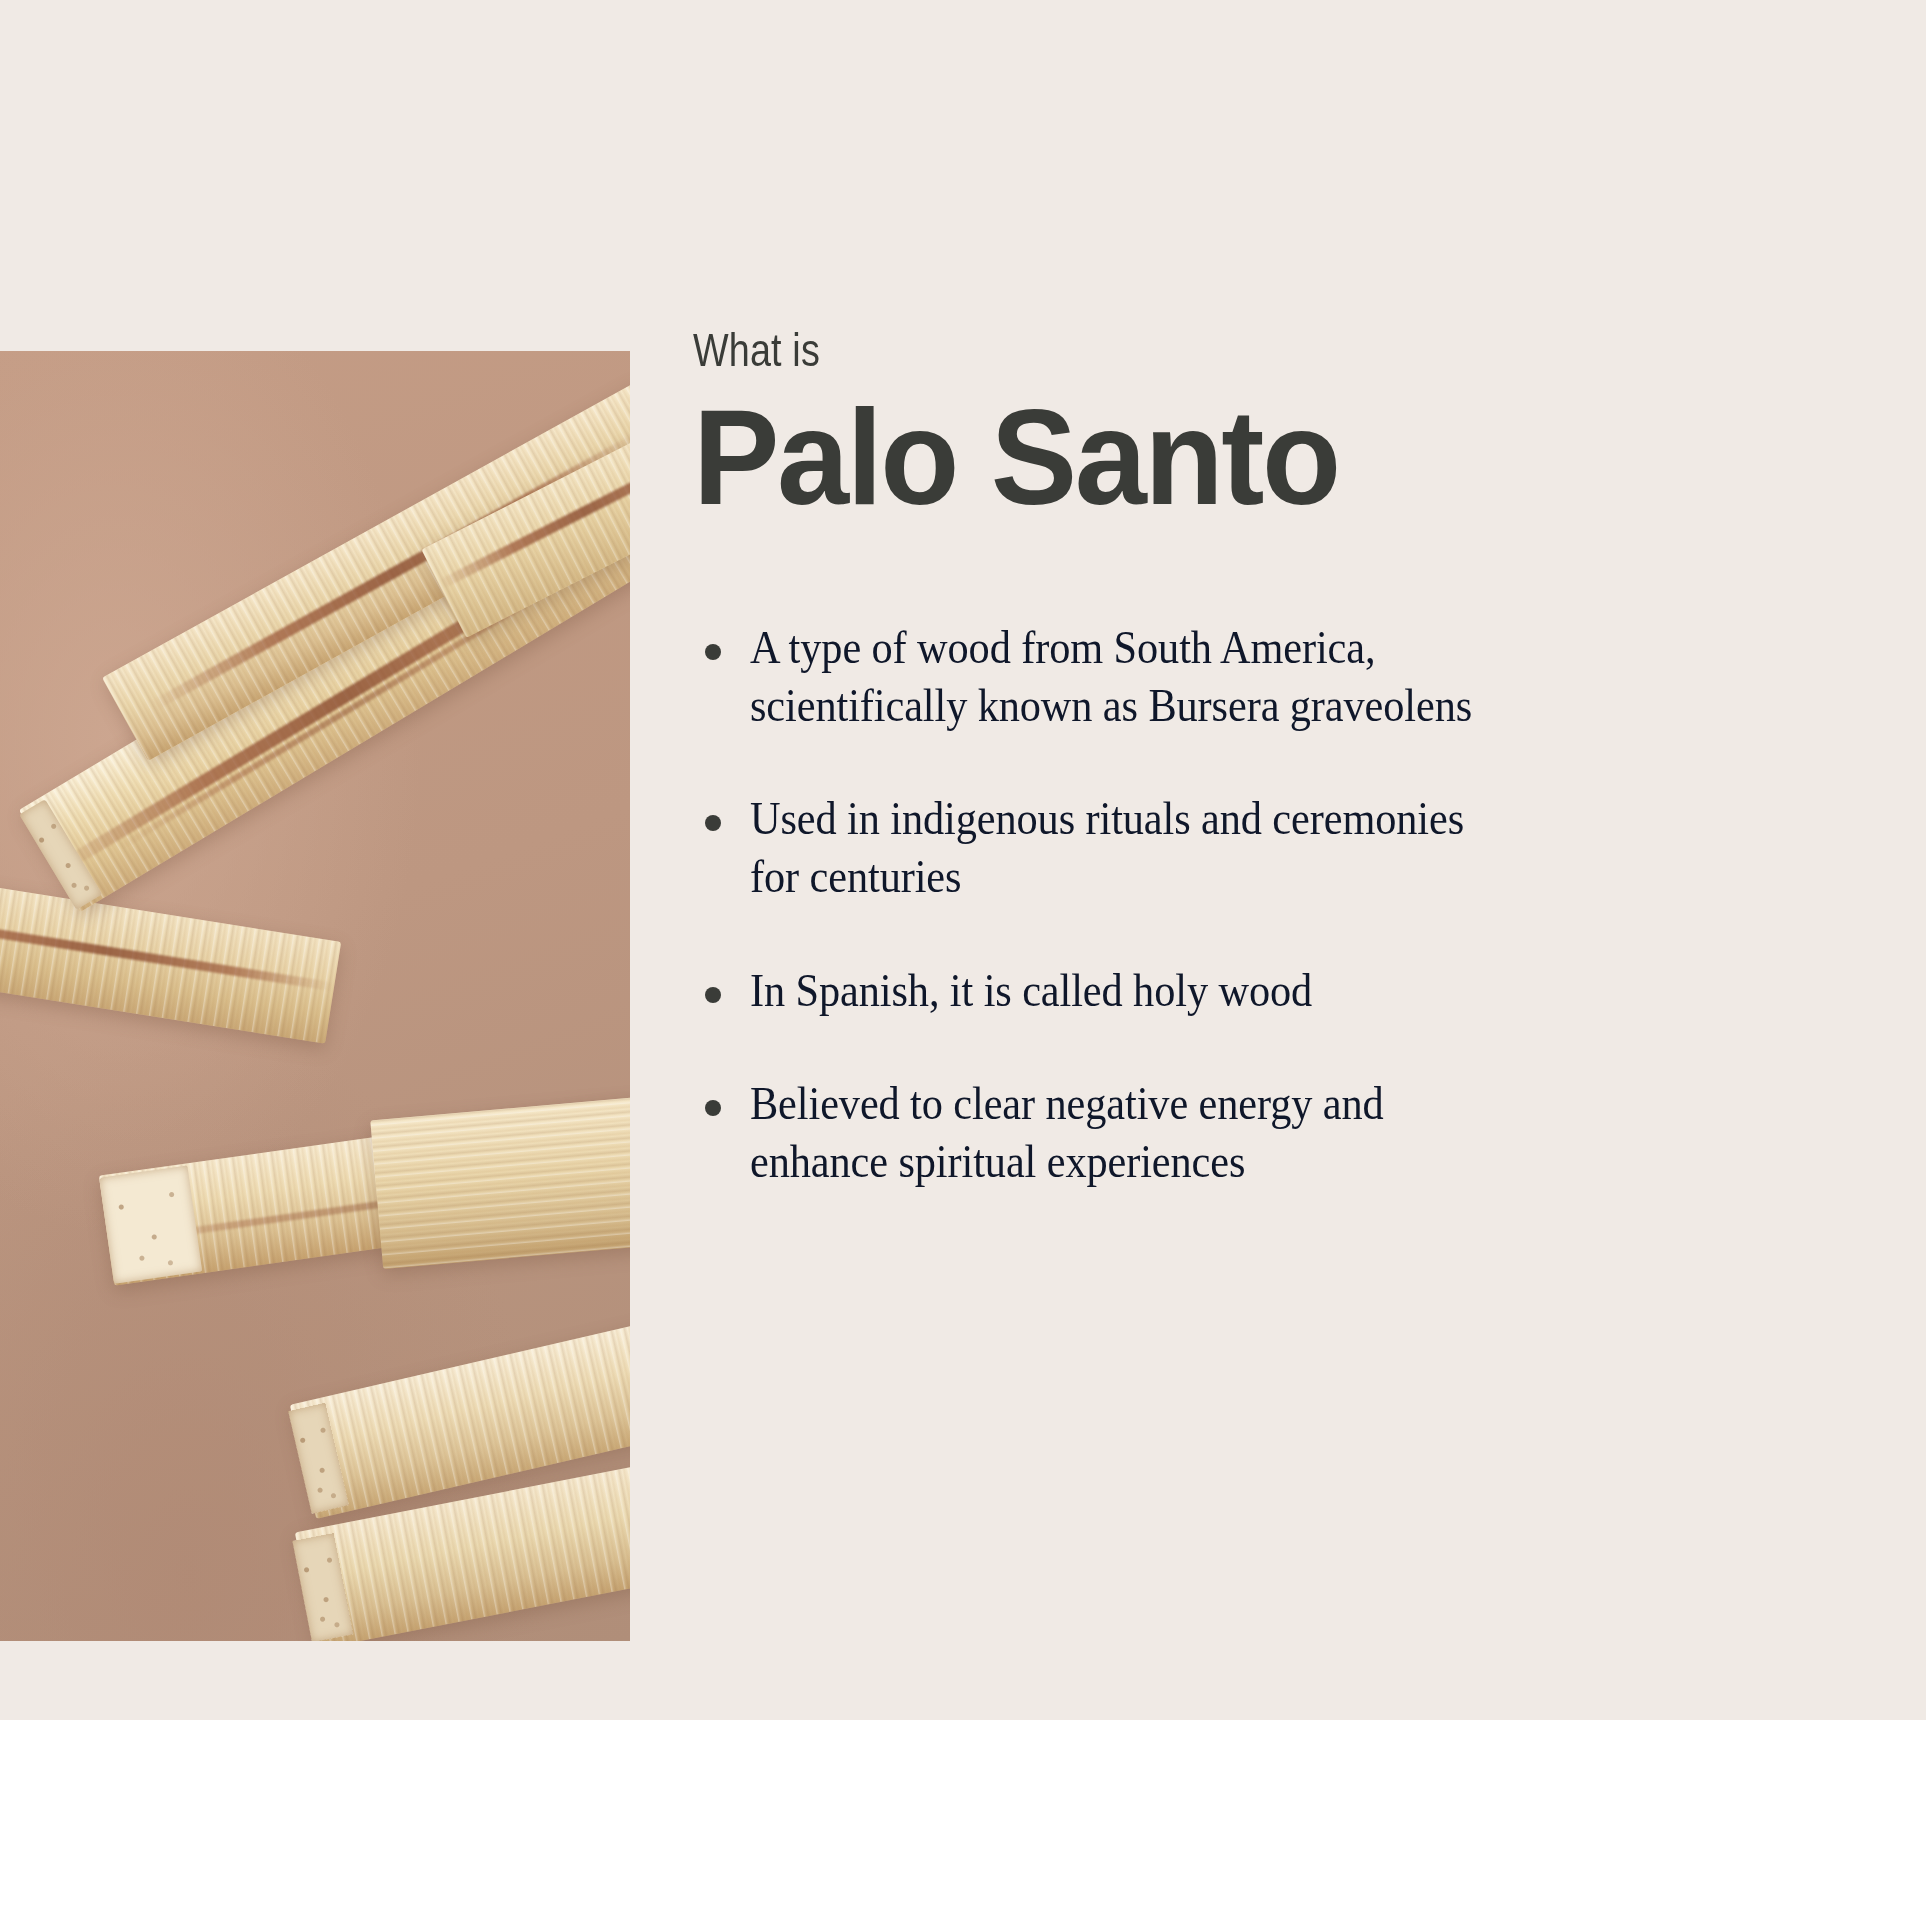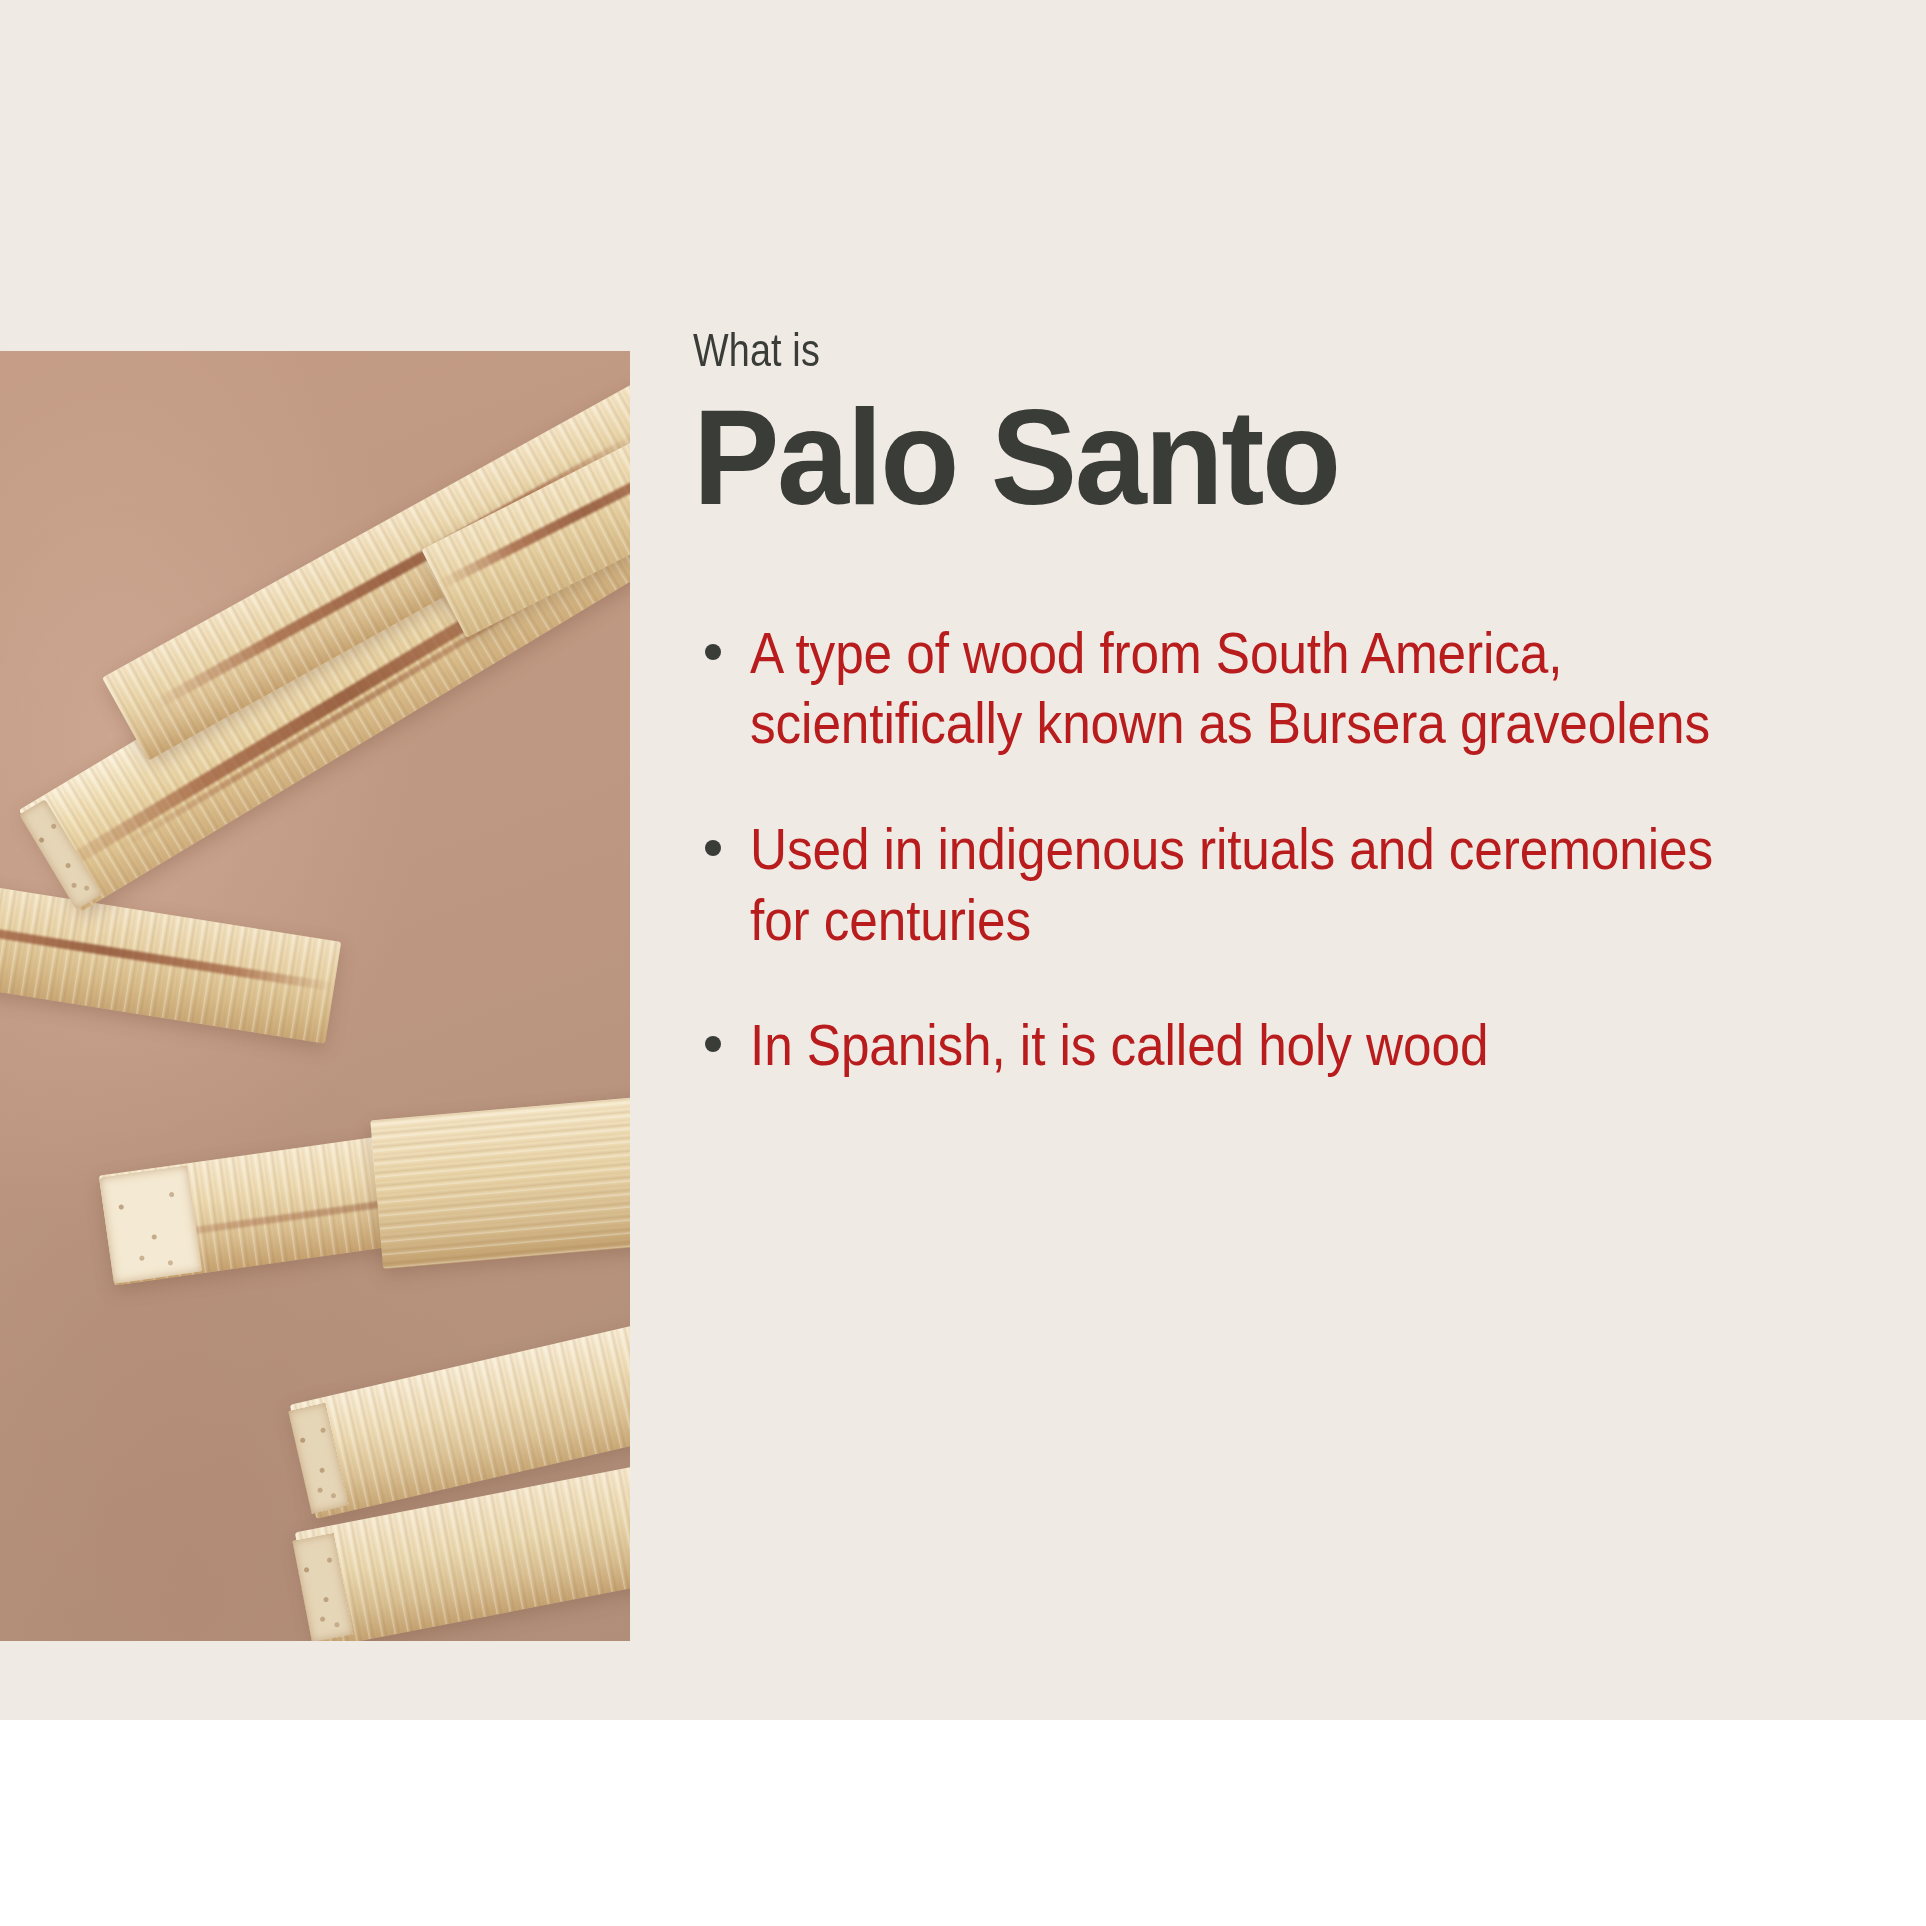--- a/index.html
+++ b/index.html
@@ -127,24 +127,24 @@
 
   #bullets {
     margin-top: 91px;
     list-style: none;
     padding: 0;
   }
   .bullet {
     position: relative;
     padding-left: 57px;
     margin-bottom: 55px;
-    font-family: Liberation Sans, sans-serif;
-    font-size: 57px;
+    font-family: Liberation Serif, serif;
+    font-size: 47px;
     line-height: 1.24;
-    color: #b91c1c;
+    color: #0f172a;
     letter-spacing: -0.1px;
     max-width: 1119px;
   }
   .bullet:last-child { margin-bottom: 0; }
   .bullet .dot {
     position: absolute;
     left: 12px;
     top: 26px;
     width: 16px;
     height: 16px;
@@ -246,17 +246,22 @@
       </li>
       <li class="bullet">
         <span class="dot"></span>
         <span class="txt">Used in indigenous rituals and ceremonies
 for centuries</span>
       </li>
       <li class="bullet">
         <span class="dot"></span>
         <span class="txt">In Spanish, it is called holy wood</span>
       </li>
+      <li class="bullet">
+        <span class="dot"></span>
+        <span class="txt">Believed to clear negative energy and
+enhance spiritual experiences</span>
+      </li>
     </ul>
   </div>
 
 </div>
 
 
 </body></html>

